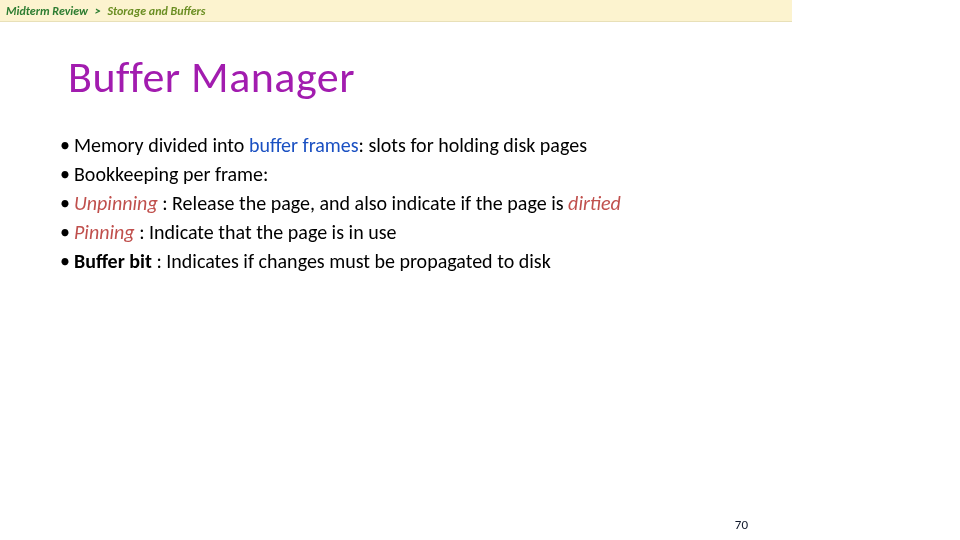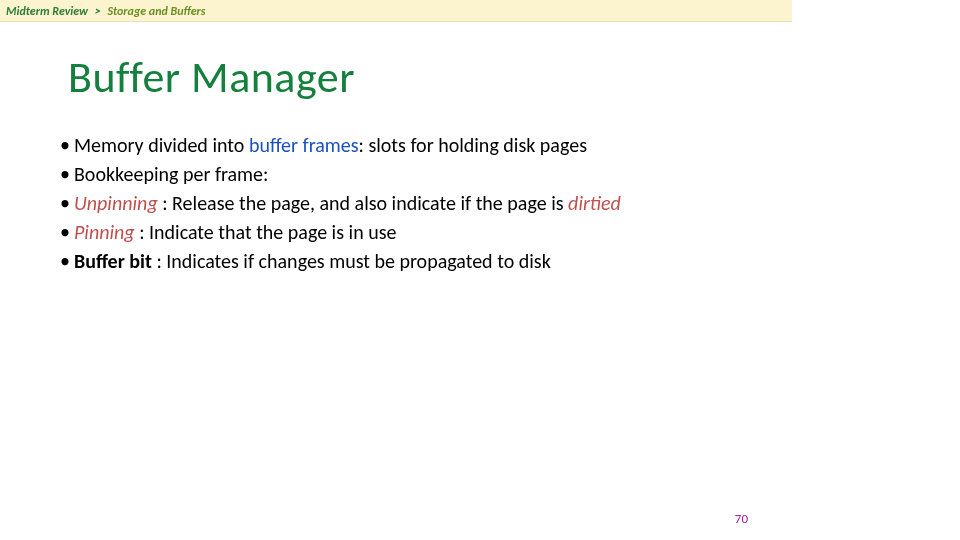--- a/index.html
+++ b/index.html
@@ -22,21 +22,21 @@
     padding: 0 6px;
     border-bottom: 1px solid #e8e0b8;
     box-sizing: border-box;
   }
   .breadcrumb .root { color: #2e7d32; }
   .breadcrumb .sep { color: #2e7d32; padding: 0 4px; }
   .breadcrumb .leaf { color: #6b8e23; }
   .title {
     font-family: "Calibri Light", Calibri, "Segoe UI Light", Arial, sans-serif;
     font-weight: 300;
-    color: #15803d;
+    color: #a21caf;
     letter-spacing: 0.5px;
     font-size: 44px;
     margin: 28px 0 28px 68px;
   }
   .content {
     font-size: 20px;
     line-height: 1.35;
     color: #000;
     margin: 0 60px;
   }
@@ -44,23 +44,23 @@
   .b1 { margin-left: 36px; text-indent: -16px; padding-left: 16px; }
   .b2 { margin-left: 72px; text-indent: -16px; padding-left: 16px; }
   .content p { margin: 2px 0; }
   .content span.bullet { padding-right: 4px; }
   .kw-blue { color: #1a50c2; }
   .em-red { color: #c0504d; font-style: italic; }
   .strong { font-weight: bold; }
   .page-num {
     position: absolute;
     right: 44px;
-    bottom: 14px;
+    bottom: 8px;
     font-size: 13px;
-    color: #a21caf;
+    color: #0f172a;
   }
   .slide { position: relative; width: 792px; height: 540px; }
 </style>
 </head>
 <body>
 
 <div class="slide">
 
   <div class="breadcrumb">
     <span class="root">Midterm Review</span>

